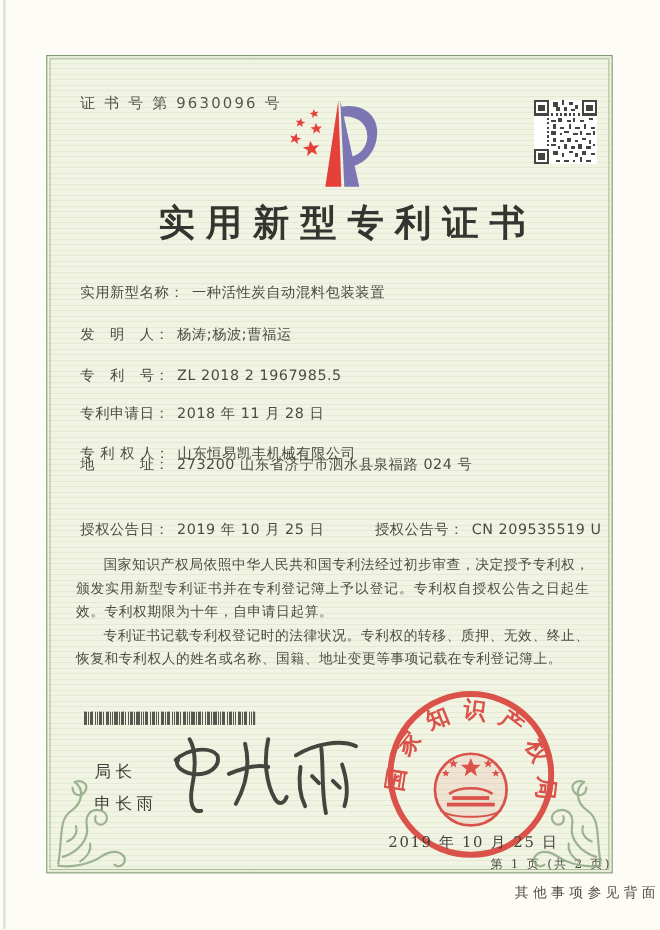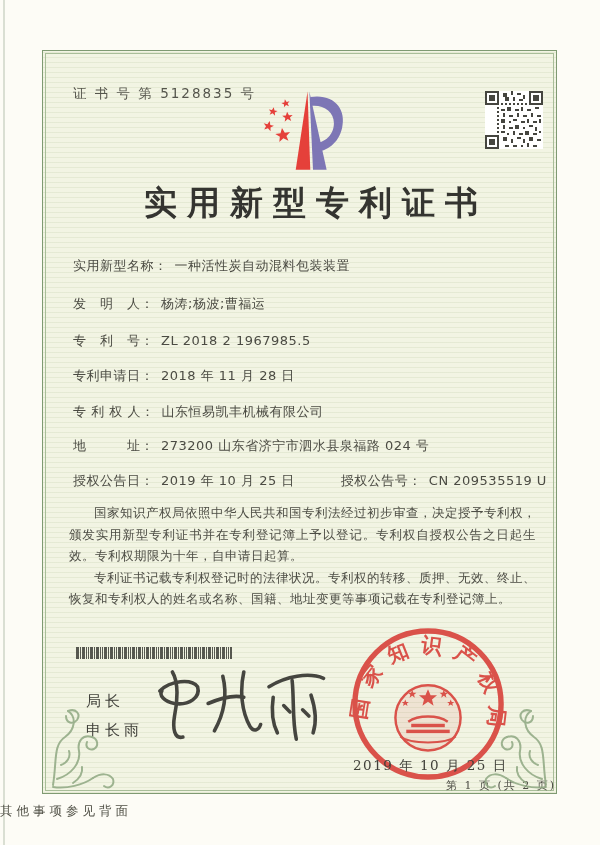--- a/index.html
+++ b/index.html
@@ -40,21 +40,21 @@
     color:#343430;
     margin-left:23px;
   }
   .frow{
     position:absolute;left:30px;right:20px;
     font-size:13px;color:#4b4b43;letter-spacing:.5px;white-space:nowrap;
   }
   .frow .lab{color:#4b4b43;}
   .frow .val{margin-left:7px;}
   .fr0{top:206px}.fr1{top:244px}.fr2{top:281px}.fr3{top:316px}
-  .fr4{top:352px}.fr5{top:386px}.fr6{top:421px}
+  .fr4{top:352px}.fr5{top:362px}.fr6{top:421px}
   .gsep{display:inline-block;width:46px;}
   .paras{
     position:absolute;left:26px;right:20px;top:452px;
     font-family:Liberation Serif, serif;
     font-size:12.5px;line-height:1.72;color:#4d4d45;letter-spacing:.5px;
     text-align:justify;
   }
   .paras p{margin:0;text-indent:2em;}
   .barcode{
     position:absolute;left:33px;top:596px;width:156px;height:12px;
@@ -73,35 +73,36 @@
     position:absolute;left:310px;top:706px;
     font-size:13.5px;color:#41413a;letter-spacing:1.5px;font-weight:500;
     font-family:"DejaVu Serif","Liberation Serif",serif;
   }
   .page-no{
     position:absolute;left:0;right:0;top:727px;text-align:right;
     font-size:11px;color:#4e4e46;letter-spacing:2px;
     font-family:"DejaVu Serif","Liberation Serif",serif;
   }
   .back-note{
-    position:absolute;left:0;right:0;top:803px;text-align:left;
+    position:absolute;left:0;right:0;top:803px;text-align:right;
     font-size:12.5px;color:#4f4f45;letter-spacing:4px;
     font-family:"DejaVu Serif","Liberation Serif",serif;
+    padding-left:22px;
   }
   .corner{position:absolute;width:92px;height:92px;}
   .corner.bl{left:2px;bottom:2px;}
   .corner.br{right:2px;bottom:2px;transform:scaleX(-1);}
 </style>
 </head>
 <body>
 
 <div class="page">
   <div class="frame">
 
-    <div class="cert-no">证 书 号 第 5128835 号</div>
+    <div class="cert-no">证 书 号 第 9630096 号</div>
 
     <svg class="logo" viewBox="0 0 100 110">
       <defs>
         <path id="star" d="M0,-6 L1.76,-1.85 6.1,-1.85 2.7,0.95 3.76,5.1 0,2.45 -3.76,5.1 -2.7,0.95 -6.1,-1.85 -1.76,-1.85 Z"></path>
       </defs>
       <g fill="#e5403a">
         <use href="#star" transform="translate(31,18) scale(0.75) rotate(-12)"></use>
         <use href="#star" transform="translate(17,27) scale(0.8) rotate(10)"></use>
         <use href="#star" transform="translate(33,33) scale(0.95) rotate(-5)"></use>
         <use href="#star" transform="translate(12,43) scale(0.95) rotate(14)"></use>

